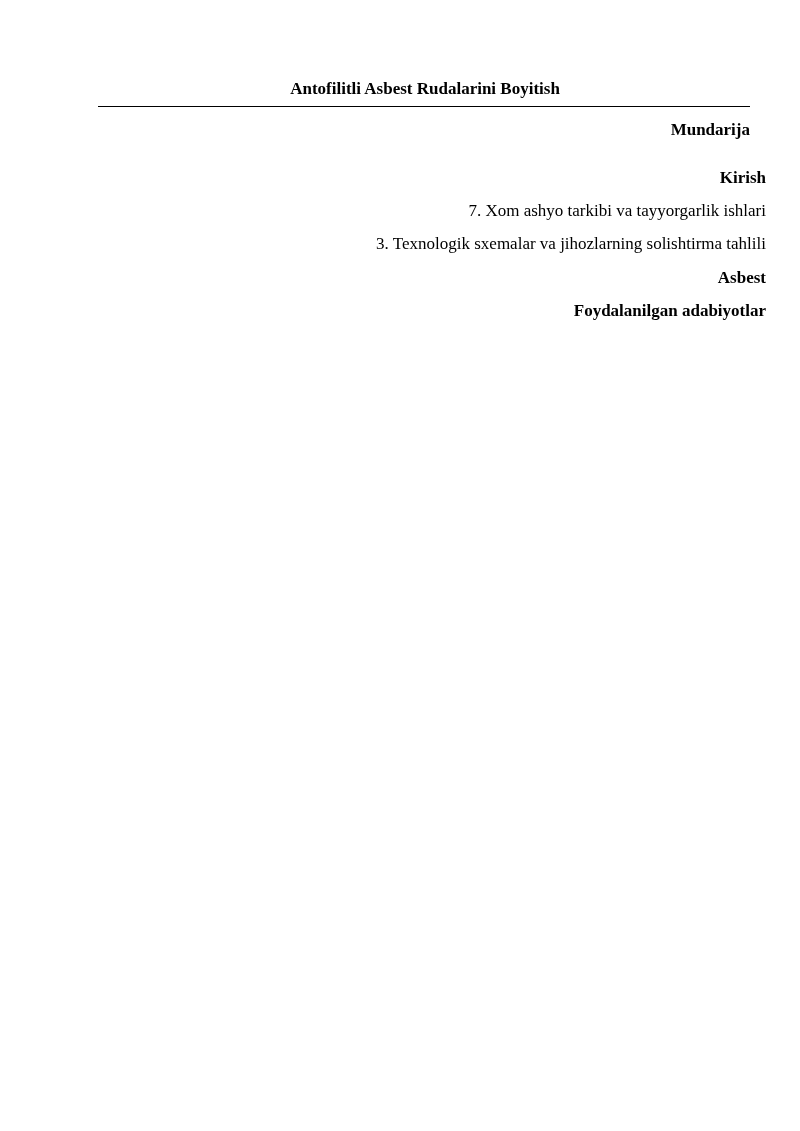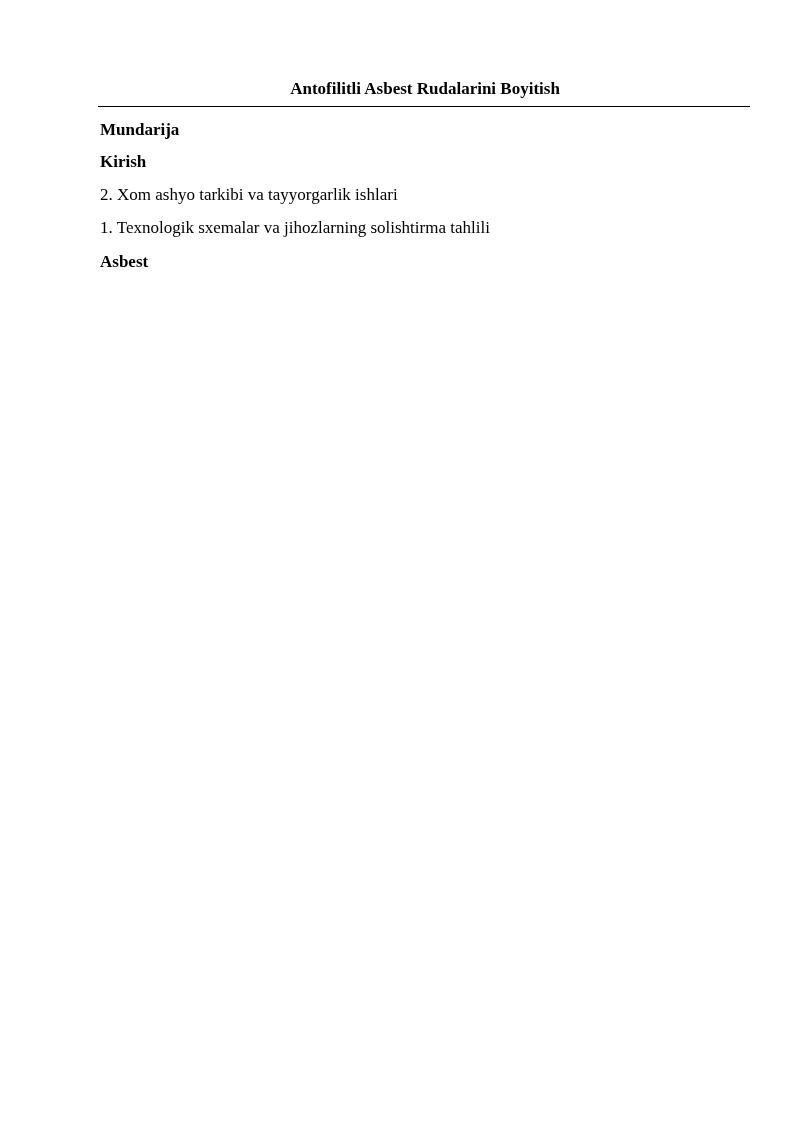--- a/index.html
+++ b/index.html
@@ -37,33 +37,34 @@
       width: 652px;
       top: 106px;
       height: 0;
       border-top: 1px solid #000000;
     }
     .toc-title {
       position: absolute;
       left: 100px;
       width: 650px;
       top: 119px;
-      text-align: left;
+      text-align: right;
       font-weight: bold;
       font-size: 17px;
       line-height: 22px;
     }
     .toc-list {
       position: absolute;
       left: 100px;
       top: 151px;
       width: 650px;
-      margin: 0;
+      margin: 16px;
       padding: 0;
       list-style: none;
+      text-align: right;
     }
     .toc-item {
       font-size: 17px;
       line-height: 22px;
       height: 22px;
       margin-bottom: 11.2px;
       white-space: nowrap;
     }
     .toc-item.bold {
       font-weight: bold;
@@ -71,17 +72,18 @@
   </style>
 </head>
 <body>
 
 <div class="page">
   <div class="header-title">Antofilitli Asbest Rudalarini Boyitish</div>
   <div class="header-rule"></div>
   <div class="toc-title">Mundarija</div>
   <ul class="toc-list">
     <li class="toc-item bold">Kirish</li>
-    <li class="toc-item">2. Xom ashyo tarkibi va tayyorgarlik ishlari</li>
-    <li class="toc-item">1. Texnologik sxemalar va jihozlarning solishtirma tahlili</li>
+    <li class="toc-item">7. Xom ashyo tarkibi va tayyorgarlik ishlari</li>
+    <li class="toc-item">3. Texnologik sxemalar va jihozlarning solishtirma tahlili</li>
     <li class="toc-item bold">Asbest</li>
+    <li class="toc-item bold">Foydalanilgan adabiyotlar</li>
   </ul>
 </div>
 
 </body></html>

